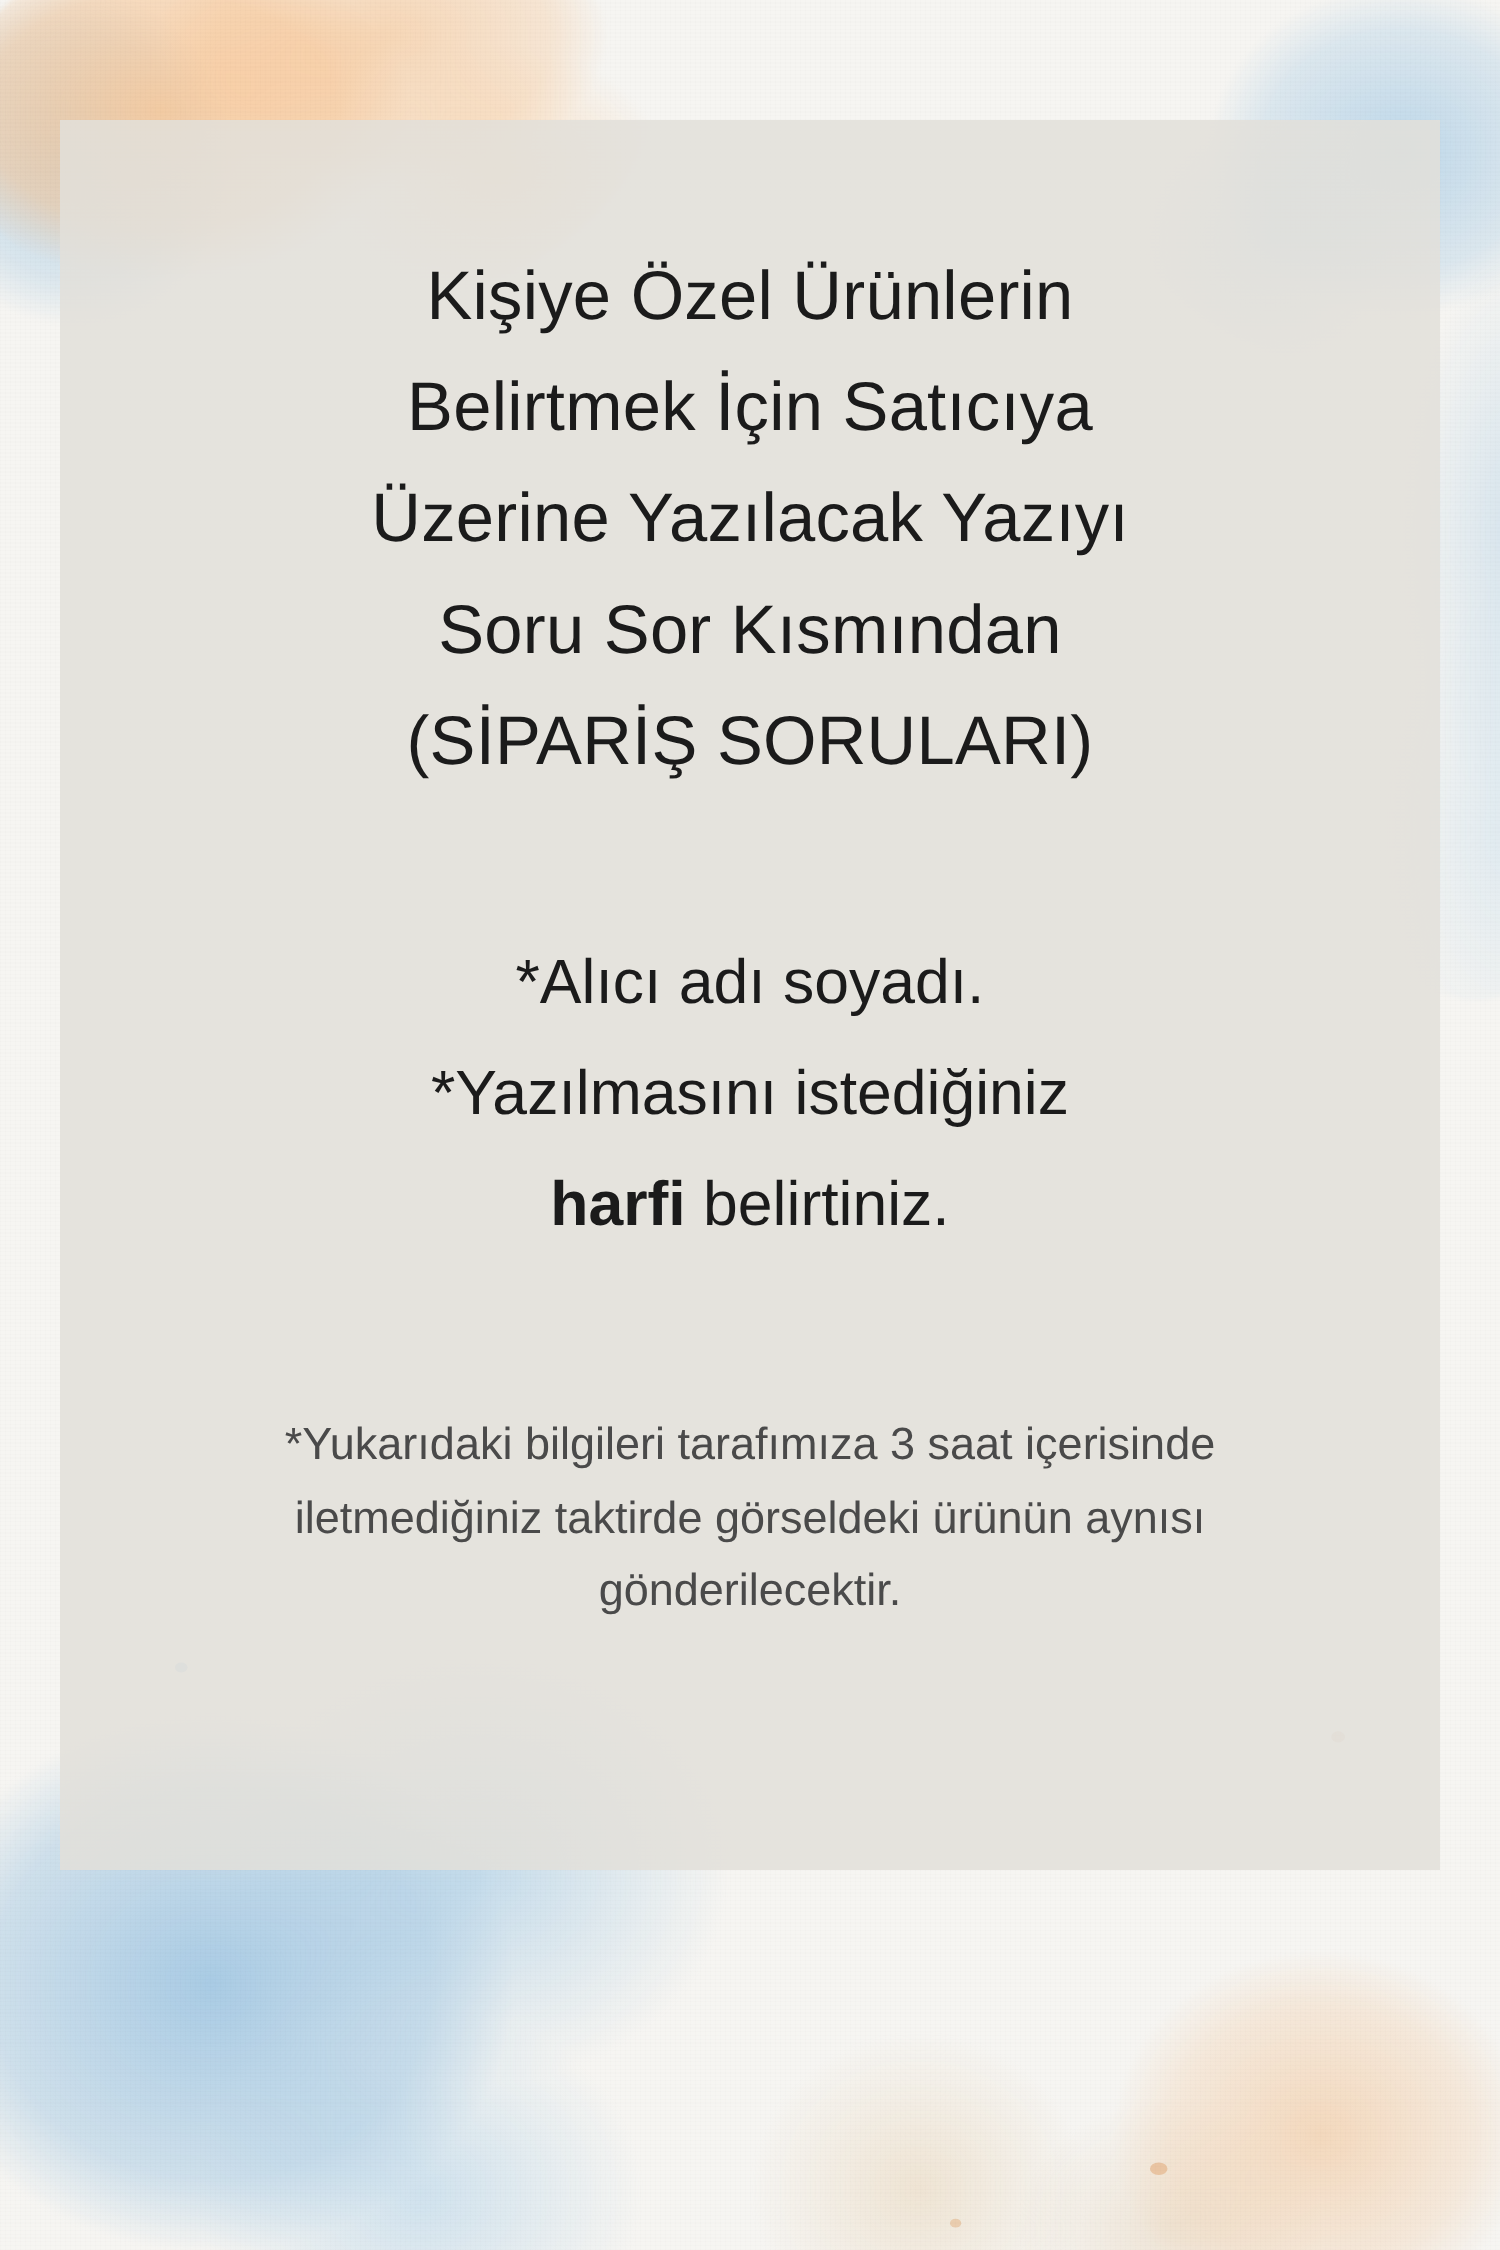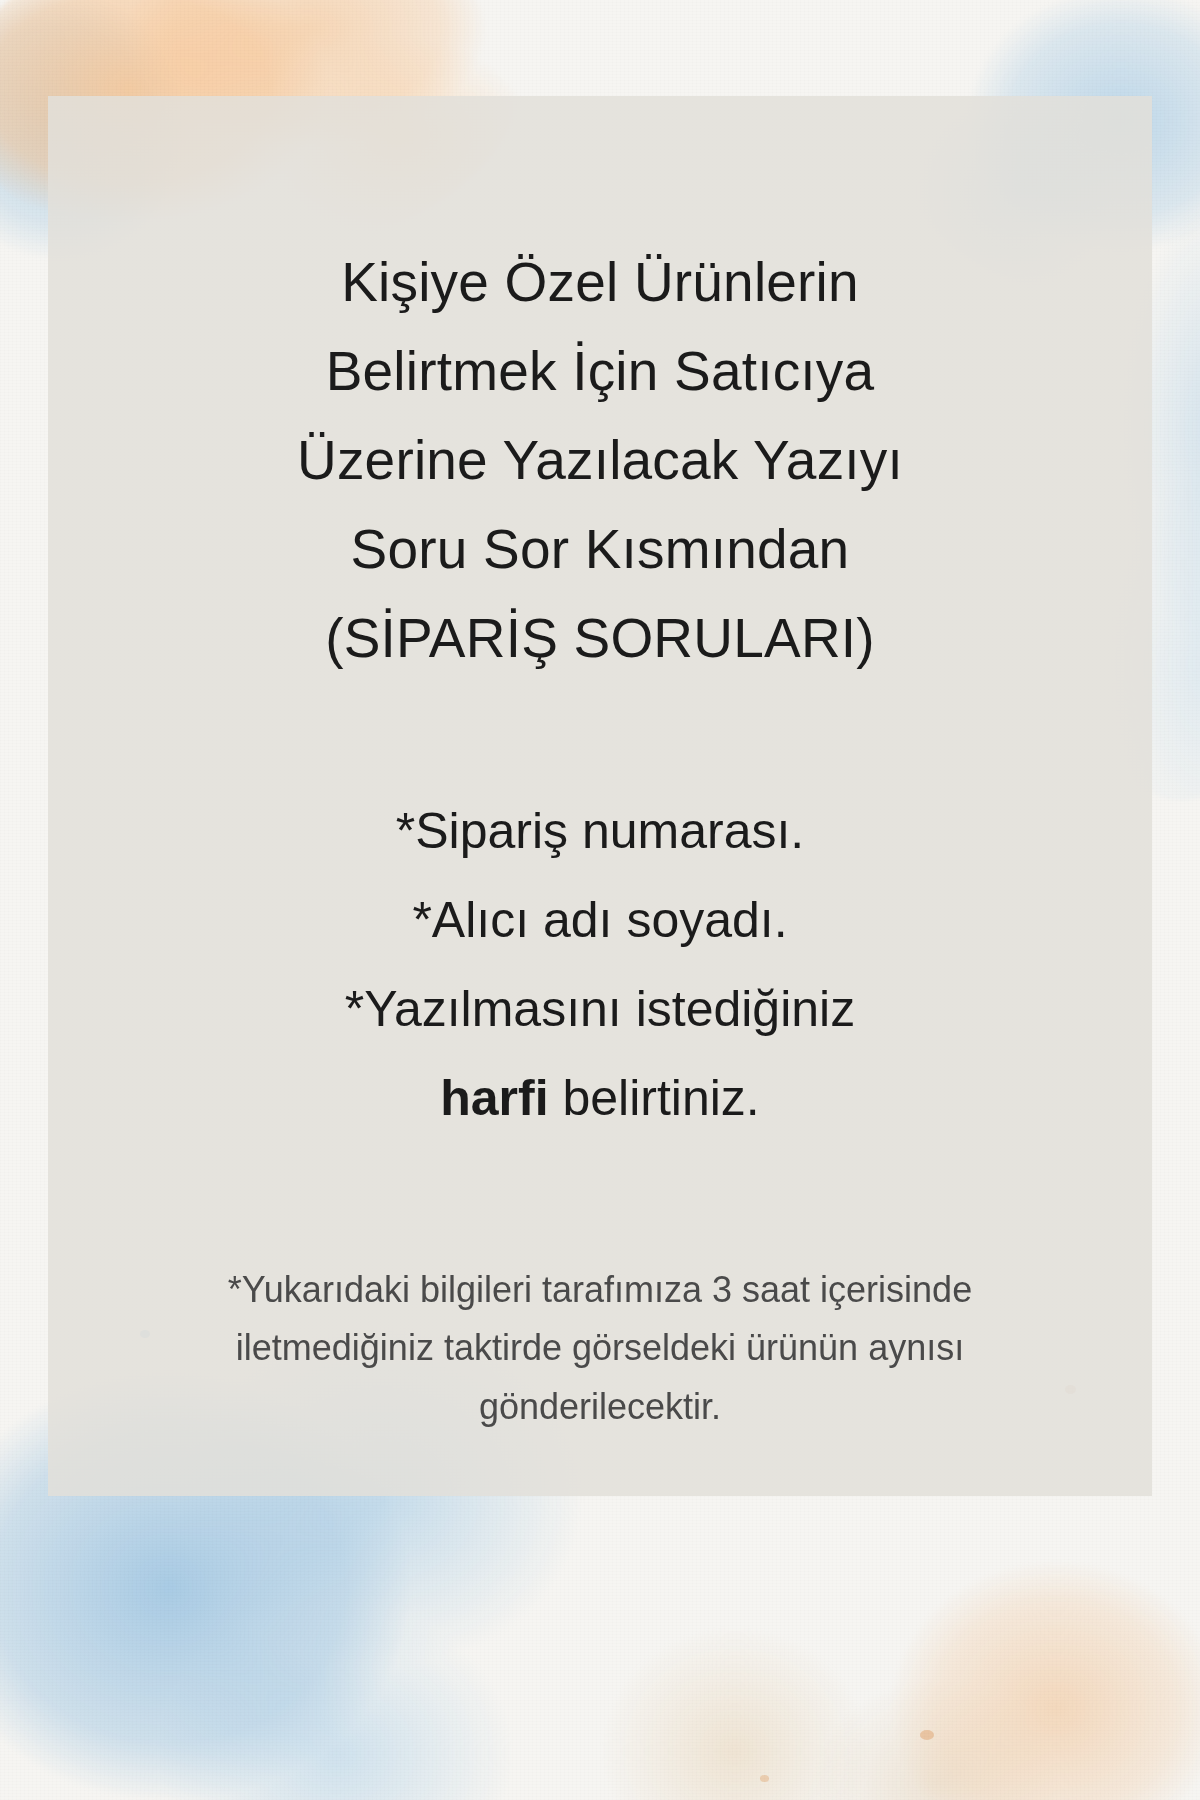--- a/index.html
+++ b/index.html
@@ -131,21 +131,20 @@
     left: 48px;
     top: 96px;
     width: 1104px;
     height: 1400px;
     background: rgba(226, 223, 218, 0.86);
     box-sizing: border-box;
     padding: 96px 70px 60px 70px;
     display: flex;
     flex-direction: column;
     align-items: center;
-    justify-content: flex-end;
   }
 
   .headline {
     text-align: center;
     color: #1b1b1b;
     font-size: 55px;
     line-height: 1.62;
     font-weight: 400;
     letter-spacing: 0.2px;
     margin: 0;
@@ -203,21 +202,20 @@
       <span class="line">Kişiye Özel Ürünlerin</span>
       <span class="line">Belirtmek İçin Satıcıya</span>
       <span class="line">Üzerine Yazılacak Yazıyı</span>
       <span class="line">Soru Sor Kısmından</span>
       <span class="line">(SİPARİŞ SORULARI)</span>
     </div>
 
     <div class="gap"></div>
 
     <div class="bullets">
-      <span class="line">*Sipariş numarası.</span>
       <span class="line">*Alıcı adı soyadı.</span>
       <span class="line">*Yazılmasını istediğiniz</span>
       <span class="line"><b>harfi</b><span> belirtiniz.</span></span>
     </div>
 
     <div class="gap2"></div>
 
     <div class="footnote">*Yukarıdaki bilgileri tarafımıza 3 saat içerisinde iletmediğiniz taktirde görseldeki ürünün aynısı gönderilecektir.</div>
 
   </div>

